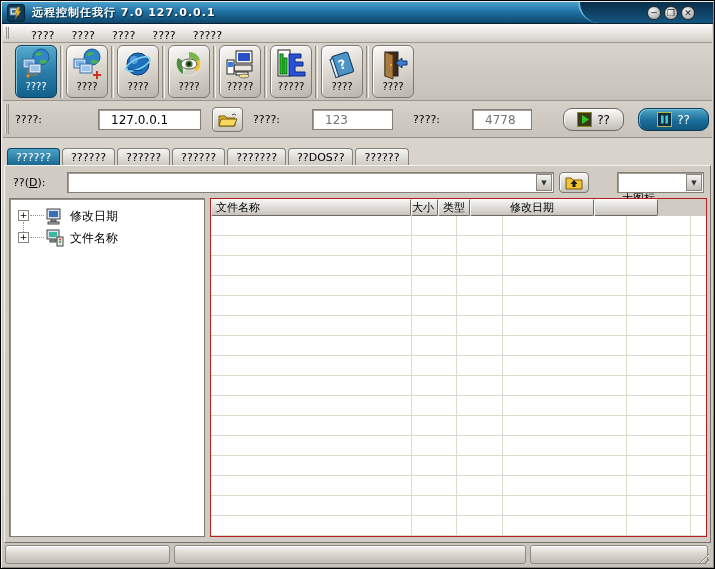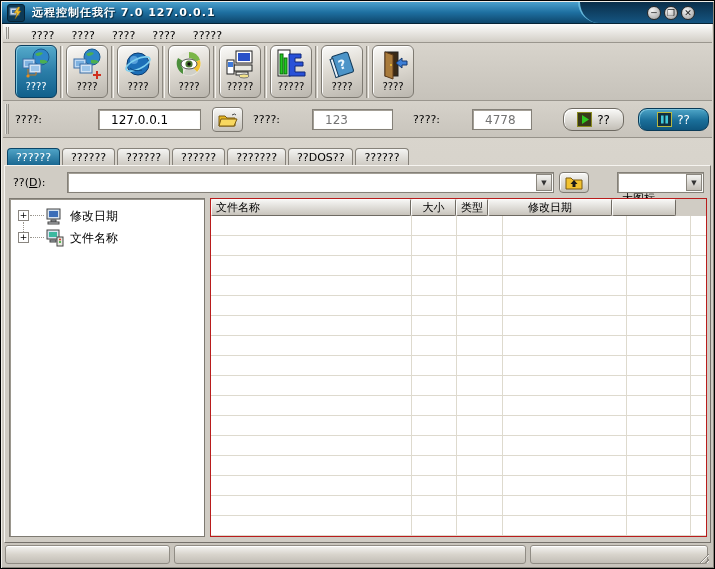--- a/index.html
+++ b/index.html
@@ -96,21 +96,21 @@
   .tree-icon { position:absolute; left:36px; top:2px; width:18px; height:18px; }
   .tree-label { position:absolute; left:60px; top:3px; font-size:12px; color:#000; }
   
   #list-panel { position:absolute; left:205px; top:32px; right:3px; bottom:5px; background:#fef9c3;
     border:1px solid #b91c1c; box-shadow: inset 1px 1px 0 #9A968D; overflow:hidden; }
   #list-header { position:absolute; top:0; left:0; right:0; height:17px; display:flex; background:#D0CCC4; }
   .hcell { height:17px; font-size:11px; color:#000; line-height:15px;
     background:linear-gradient(to bottom,#F6F6F4,#C8C4BC);
     border:1px solid; border-color:#FBFBFA #6E6A62 #6E6A62 #FBFBFA; border-radius:2px; }
   .hcell.c0 { width:200px; padding-left:4px; }
-  .hcell.c1 { width:45px; text-align:center; }
+  .hcell.c1 { width:27px; text-align:left; }
   .hcell.c2 { width:32px; text-align:center; }
   .hcell.c3 { width:124px; text-align:center; }
   .hcell.c4 { width:64px; }
   #list-body { position:absolute; top:17px; left:0; right:0; bottom:0;
     background:repeating-linear-gradient(to bottom,#FFFFFF 0 19px,#DEDACE 19px 20px); }
   .vline { position:absolute; top:0; bottom:0; width:1px; background:#DEDACE; }
   
   .status-panel { position:absolute; bottom:4px; height:19px; border-radius:3px;
     background:linear-gradient(to bottom,#F4F4F2 0%,#D8D4CC 50%,#C2BEB6 100%);
     border:1px solid #908C84; box-shadow: inset 0 1px 0 #fff; }

